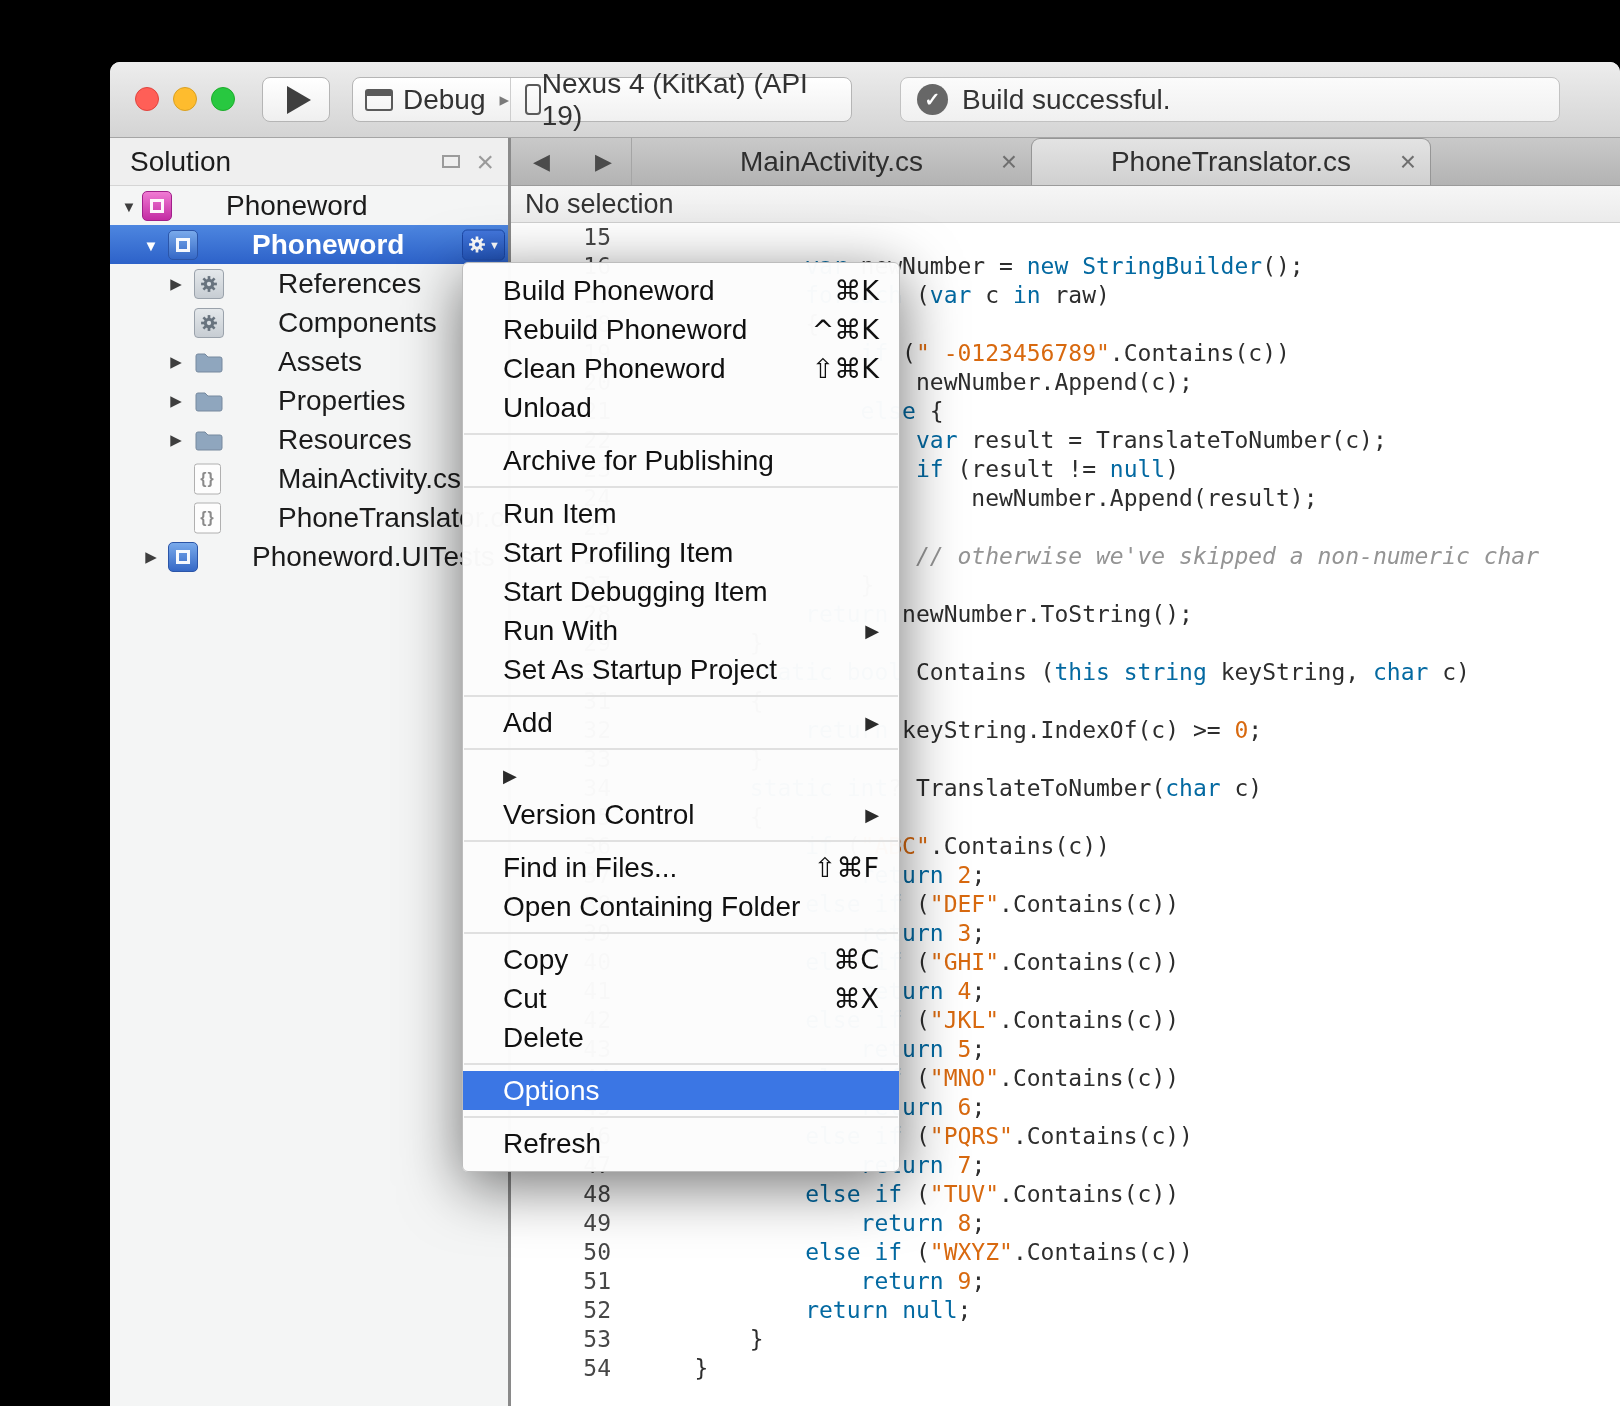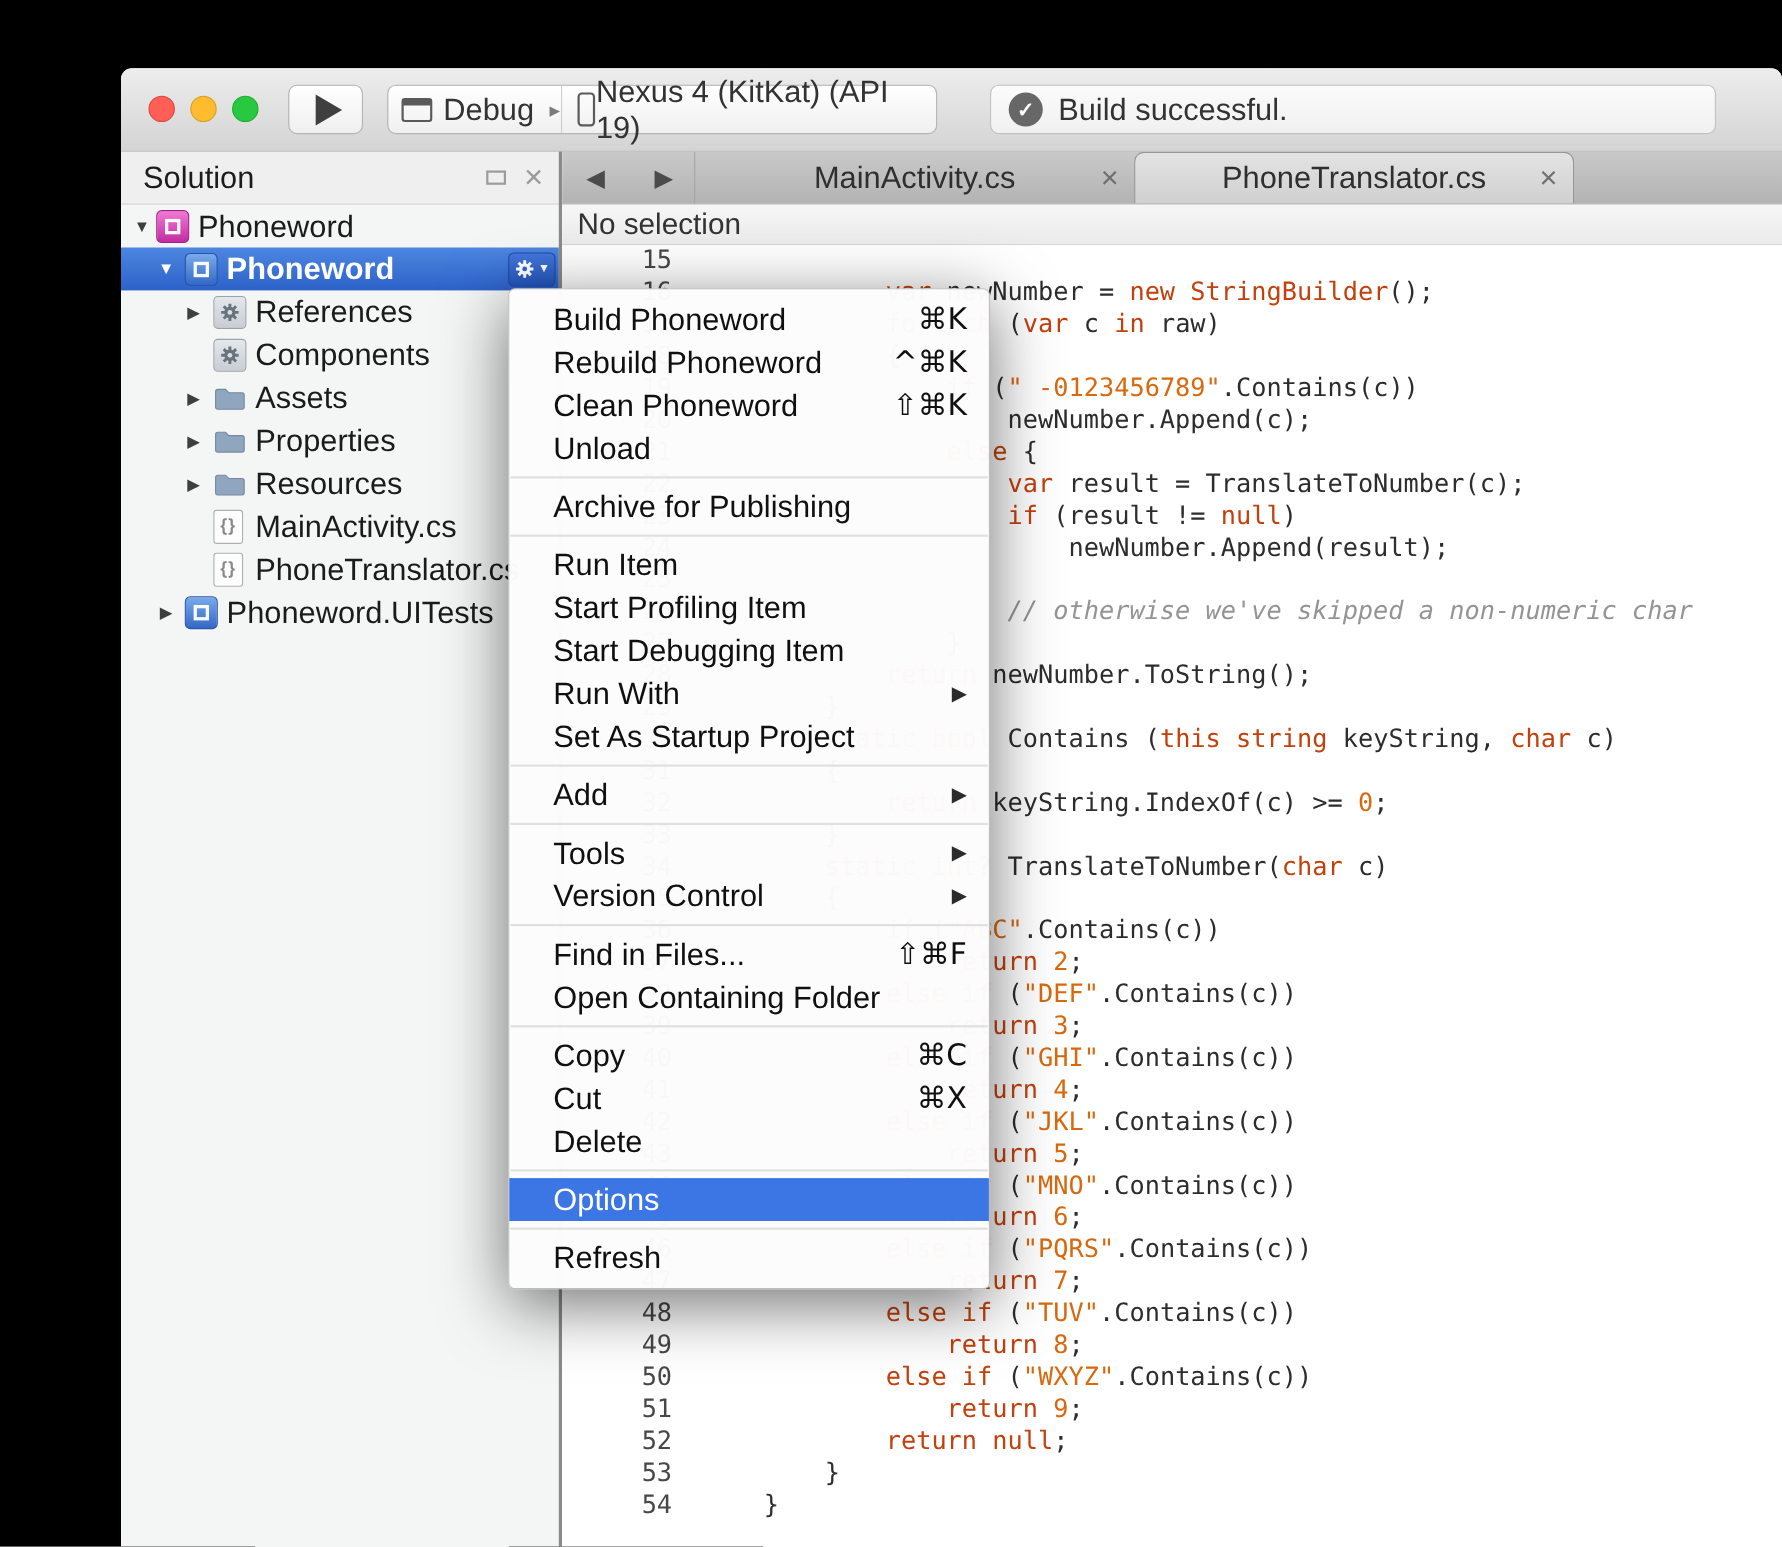--- a/index.html
+++ b/index.html
@@ -41,21 +41,21 @@
   .pad-header{height:48px;background:#efefef;border-bottom:1px solid #d5d5d5;position:relative;
     display:flex;align-items:center;padding-left:20px;font-size:28px;color:#1c1c1c;box-sizing:border-box;}
   .pad-dock{position:absolute;right:48px;top:17px;width:18px;height:13px;border:2px solid #9b9b9b;box-sizing:border-box;}
   .pad-close{position:absolute;right:14px;top:50%;transform:translateY(-50%);color:#9b9b9b;font-size:30px;line-height:1;}
   .tree{position:absolute;top:48px;left:0;right:0;bottom:0;}
   .row{height:39px;position:relative;font-size:28px;color:#1b1b1b;}
   .row.selected{background:linear-gradient(#4d86e0,#2d62c9);color:#fff;}
   .row.selected .lbl{font-weight:bold;}
   .arrow{position:absolute;top:50%;transform:translateY(-50%);font-size:15px;color:#3e3e3e;width:22px;text-align:center;}
   .row.selected .arrow{color:#fff;}
-  .lbl{position:absolute;top:50%;transform:translateY(-50%);white-space:nowrap;}
+  .lbl{position:absolute;top:50%;transform:translateY(-50%);white-space:nowrap;margin-left:46px;}
   .ic{position:absolute;top:50%;transform:translateY(-50%);width:30px;height:30px;box-sizing:border-box;
     display:flex;align-items:center;justify-content:center;}
   .ic-solution{background:linear-gradient(#f07ad3,#c32ba3);border:1px solid #a1208a;border-radius:5px;}
   .ic-solution .inner,.ic-project .inner,.ic-project2 .inner{
     position:absolute;left:7px;top:7px;right:7px;bottom:7px;border:3px solid rgba(255,255,255,.95);}
   .ic-project,.ic-project2{background:linear-gradient(#79aaeb,#3568c6);border:1px solid #2b55a8;border-radius:5px;}
   .ic-gearbox{background:linear-gradient(#e4e8eb,#c7cdd3);border:1px solid #9aa2ab;border-radius:4px;}
   .ic-folder{border:none;}
   .ic-csfile{width:27px;height:31px;background:#fdfdfd;border:1px solid #b0b0b0;border-radius:3px;
     color:#8a8a8a;font-size:16px;font-weight:bold;letter-spacing:1px;}
@@ -79,21 +79,21 @@
   .tab-close{position:absolute;right:14px;top:50%;transform:translateY(-50%);color:#6f6f6f;font-size:28px;line-height:1;}
   .breadcrumb{position:absolute;left:0;top:48px;right:0;height:37px;box-sizing:border-box;
     background:linear-gradient(#f6f6f6,#ebebeb);border-bottom:1px solid #cfcfcf;
     display:flex;align-items:center;padding-left:14px;font-size:27px;color:#333;}
   .code{position:absolute;left:0;top:85px;right:0;bottom:0;display:flex;
     font-family:"DejaVu Sans Mono",monospace;font-size:23px;line-height:29px;background:#fff;}
   .gutter{width:114px;box-sizing:border-box;text-align:right;padding-right:14px;color:#474747;flex:none;}
   .codelines{padding-left:14px;white-space:pre;overflow:hidden;}
   .ln,.cl{height:29px;}
   .tk-p{color:#2d2d2d;}
-  .tk-k,.tk-t{color:#c2410c;}
+  .tk-k,.tk-t{color:#0369a1;}
   .tk-s{color:#d8690f;}
   .tk-n{color:#d8690f;}
   .tk-c{color:#949494;font-style:italic;}
   
   .ctxmenu{position:absolute;left:352px;top:200px;width:438px;z-index:100;box-sizing:border-box;
     background:rgba(252,252,252,0.98);border:1px solid #bdbdbd;border-radius:6px;
     box-shadow:0 14px 60px rgba(0,0,0,0.55);padding:8px 0;}
   .menu-item{height:39px;display:flex;align-items:center;padding:0 20px 0 40px;font-size:28px;color:#101010;}
   .menu-item.hl{background:#3b76e4;color:#fff;}
   .mi-label{flex:1;white-space:nowrap;}
@@ -342,21 +342,20 @@
       <div class="menu-item">
         <span class="mi-label">Set As Startup Project</span>
       </div>
       <div class="menu-sep"></div>
       <div class="menu-item">
         <span class="mi-label">Add</span>
         <span class="mi-right mi-sub">▶</span>
       </div>
       <div class="menu-sep"></div>
       <div class="menu-item">
-        <span class="mi-label">Tools</span>
         <span class="mi-right mi-sub">▶</span>
       </div>
       <div class="menu-item">
         <span class="mi-label">Version Control</span>
         <span class="mi-right mi-sub">▶</span>
       </div>
       <div class="menu-sep"></div>
       <div class="menu-item">
         <span class="mi-label">Find in Files...</span>
         <span class="mi-right">⇧⌘F</span>

